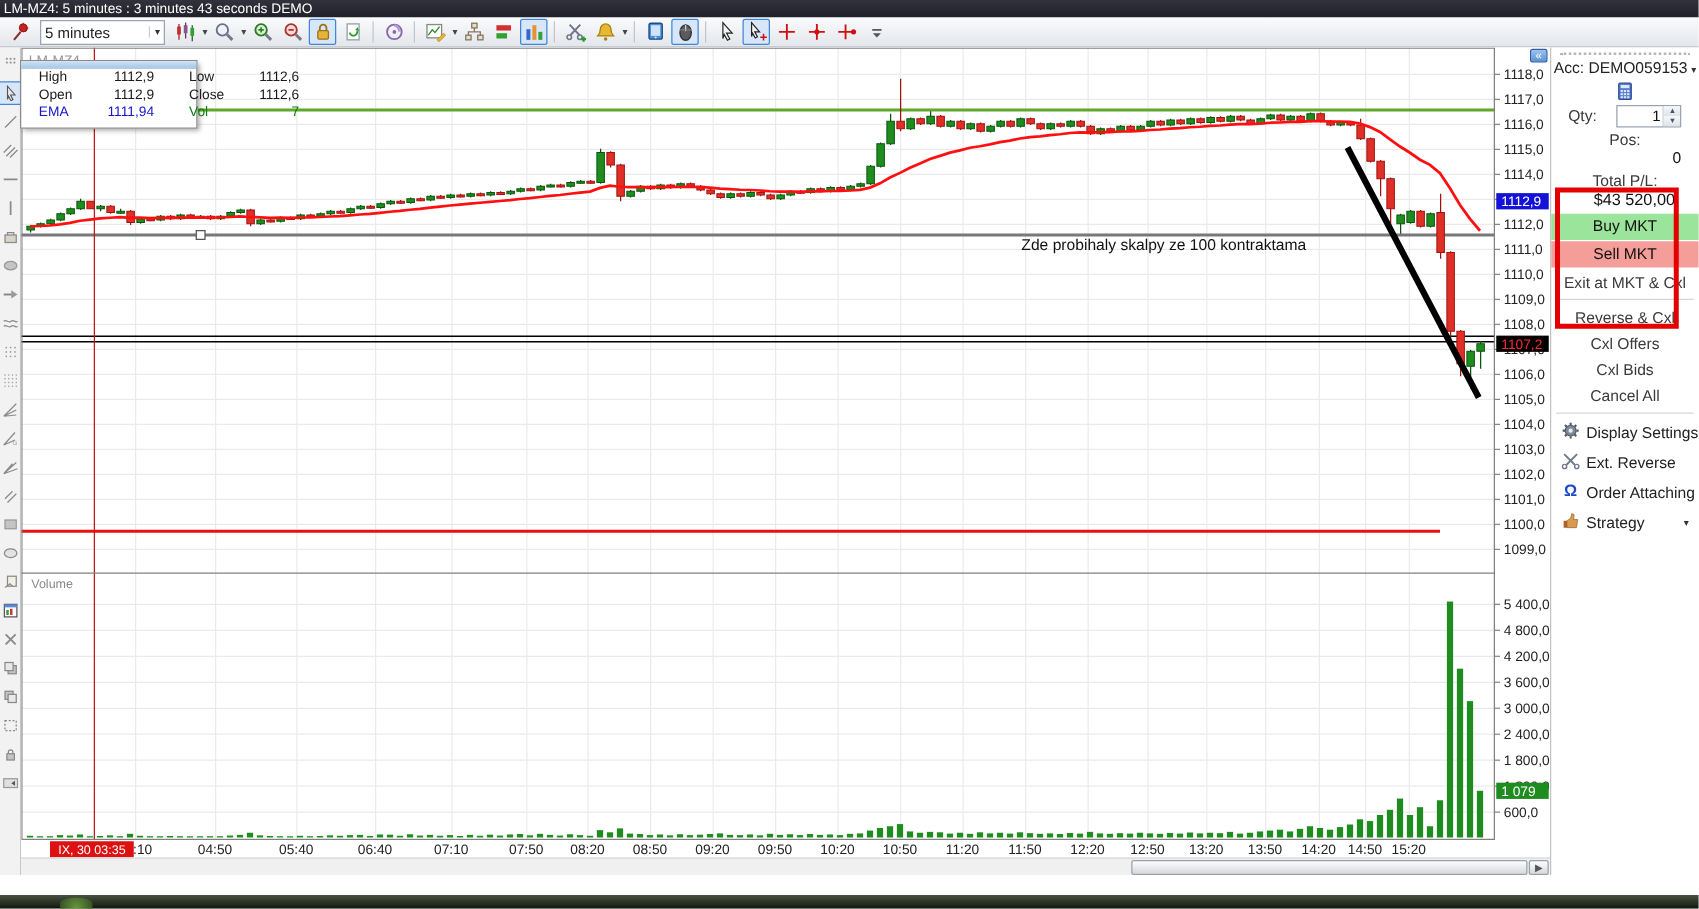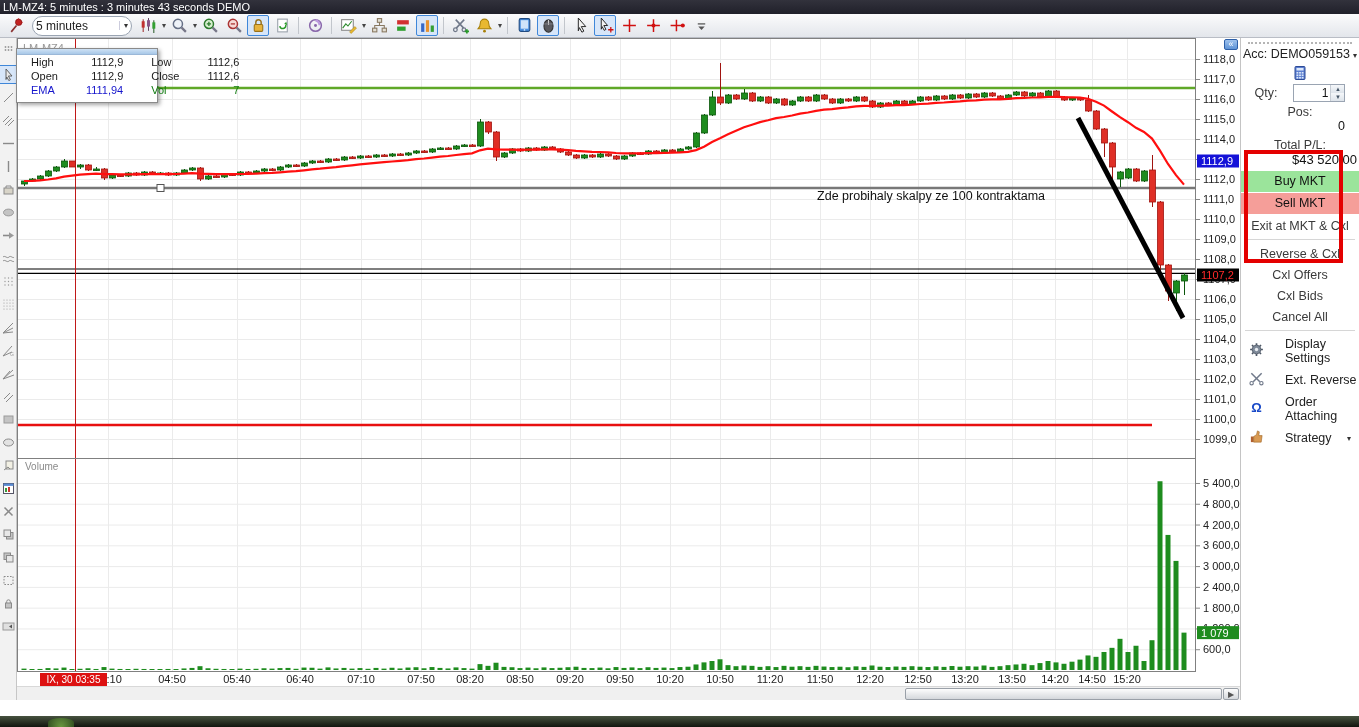--- a/index.html
+++ b/index.html
@@ -13,21 +13,21 @@
   
   #toolbar { position:absolute; left:0; top:14px; width:1359px; height:24px;
     background:linear-gradient(#fbfbfc,#e3e6eb); border-bottom:1px solid #b9bdc5;
     display:flex; align-items:center; padding-left:5px; gap:2px; }
   .tb-btn { width:22px; height:21px; display:flex; align-items:center; justify-content:center;
     border:1px solid transparent; border-radius:2px; }
   .tb-btn.toggled { border-color:#3f87d9; background:#d7e6f9; }
   .tb-sep { width:1px; height:17px; background:#c2c6cc; margin:0 3px; }
   .tb-dd { font-size:8px; color:#444; margin-left:1px; }
   #interval-combo { display:flex; align-items:center; height:20px; background:#fff; border:1px solid #9aa4b2;
-    border-radius:10px; width:100px; margin:0 3px; padding:0 3px; font-size:12px; color:#222; }
+    border-radius:0; width:100px; margin:0 3px; padding:0 3px; font-size:12px; color:#222; }
   #interval-combo .arrow { margin-left:auto; font-size:8px; color:#333; border-left:1px solid #ccd; padding-left:4px; }
 
   
   #leftstrip { position:absolute; left:0; top:38px; width:17px; height:662px;
     background:#f2f2f2; border-right:1px solid #c6c6c6; display:flex; flex-direction:column; align-items:center; padding-top:2px; }
   .ls-item { width:16px; height:23px; display:flex; align-items:center; justify-content:center; }
   .ls-item.toggled { outline:1px solid #3f87d9; background:#d7e6f9; height:17px; margin:3px 0; }
 
   
   #chartwrap { position:absolute; left:17px; top:38px; width:1223px; height:662px; background:#fff; }
@@ -66,29 +66,29 @@
   #rp-calc { display:flex; justify-content:center; margin:4px 0 2px 0; }
   #rp-qty { display:flex; align-items:center; justify-content:center; gap:16px; margin:3px 0; }
   #rp-qty .field { width:52px; height:18px; border:1px solid #9aa4b2; background:#fff; display:flex; }
   #rp-qty .val { flex:1; text-align:right; font-size:12px; padding:1px 2px 0 0; color:#111; }
   #rp-qty .spin { width:14px; border-left:1px solid #c6ccd4; display:flex; flex-direction:column; }
   #rp-qty .spin span { flex:1; font-size:6px; line-height:8px; text-align:center; color:#456;
      background:linear-gradient(#f5f7fa,#dde3ea); }
   #rp-pos-label { margin-top:3px; }
   #rp-pos-value { text-align:right; padding-right:14px; color:#111; height:17px; }
   #rp-pl-label { margin-top:2px; }
-  #rp-pl-value { text-align:right; padding-right:2px; color:#111; height:18px; font-size:13px; }
+  #rp-pl-value { text-align:right; padding-right:19px; color:#111; height:18px; font-size:13px; }
   .rp-btn { display:block; width:100%; height:21px; line-height:21px; text-align:center; font-size:12.5px;
     border:none; margin:1px 0; color:#111; }
   #buy-btn { background:#9be49b; }
   #sell-btn { background:#f59e99; }
   .rp-link { display:block; text-align:center; padding:4px 0 3px 0; color:#3a3a3a; }
   .rp-hr { border-top:1px solid #d6d6d6; margin:3px 4px; }
   .rp-menu-item { display:flex; align-items:center; gap:5px; padding:3px 0 3px 8px; color:#222; }
-  .rp-menu-item .lbl { font-size:12.5px;margin-left:16px; }
+  .rp-menu-item .lbl { font-size:12.5px; }
   #red-annotation { position:absolute; left:3px; top:112px; width:99px; height:113px;
     border:4px solid #e40000; pointer-events:none; z-index:6; }
   #rp-strategy-arrow { margin-left:auto; margin-right:8px; font-size:8px; color:#333; }
 
   
   #statusbar { position:absolute; left:0; top:700px; width:1359px; height:16px;
     background:linear-gradient(#f6f6f6,#e8e8e8); border-top:1px solid #cfcfcf; font-size:12px; color:#111;
     display:flex; align-items:center; }
   #conn-dot { width:10px; height:10px; border-radius:50%; margin:0 5px 0 6px;
     background:radial-gradient(circle at 35% 30%, #b8f7b0, #1fa51f 60%, #0c6e0c); border:1px solid #0a5a0a; }

